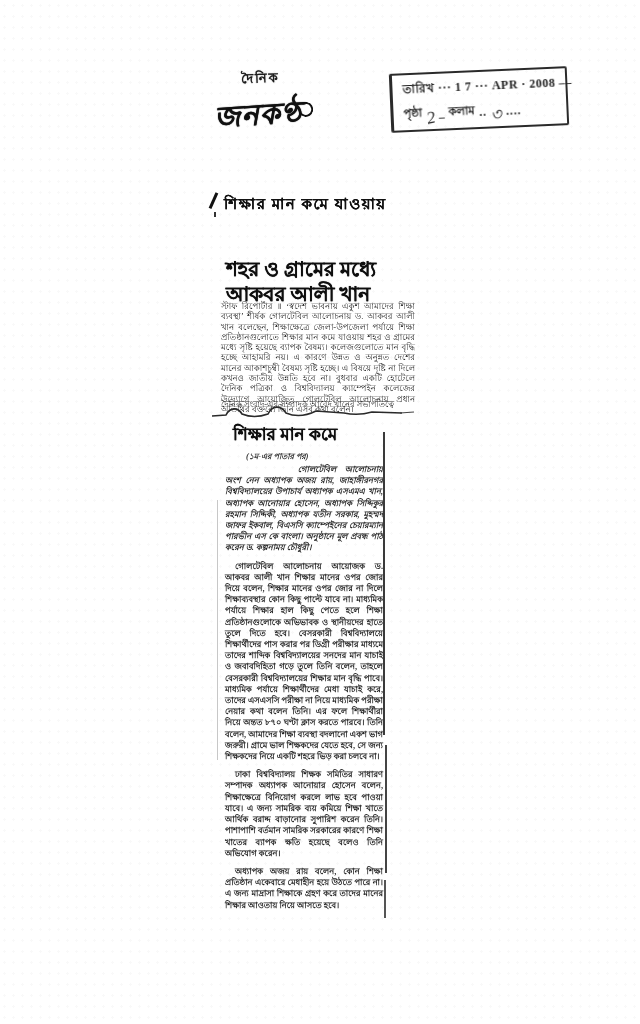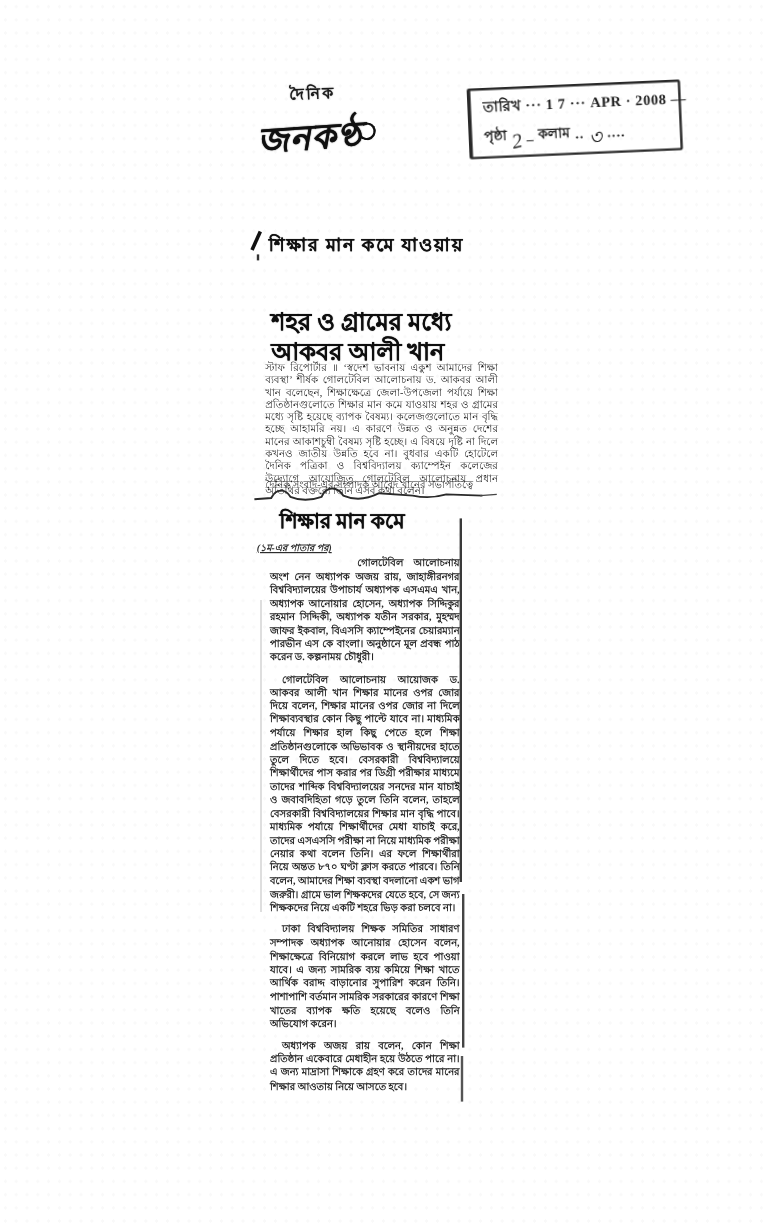--- a/index.html
+++ b/index.html
@@ -43,26 +43,26 @@
   .headline { position:absolute; left:226px; top:213px; width:200px; color:#0e0e0e;margin-top:44px; }
   .headline div { font-size:20px; font-weight:800; line-height:25px; white-space:nowrap;
     text-shadow:0 0 .7px #000; filter:blur(.2px); }
   .lead { position:absolute; left:221px; top:287px; width:194px; font-size:8.5px; line-height:10.3px;
     text-align:justify; font-weight:400; color:#252525; filter:blur(.25px);margin-top:14px; }
   .attribution { position:absolute; left:221px; top:398px; width:200px; font-size:8.3px;
     font-weight:400; white-space:nowrap; color:#2a2a2a; filter:blur(.25px); }
   .divider { position:absolute; left:210px; top:404px; }
   .cont-headline { position:absolute; left:233px; top:421px; font-size:17px; font-weight:800;
     white-space:nowrap; color:#0e0e0e; text-shadow:0 0 .7px #000; filter:blur(.2px); }
-  .jump-note { position:absolute; left:214px; top:450px; font-size:8px; font-style:italic;
-    font-weight:600; color:#2d2d2d; filter:blur(.2px);text-decoration:underline; }
+  .jump-note { position:absolute; left:246px; top:450px; font-size:8px; font-style:italic;
+    font-weight:600; color:#2d2d2d; filter:blur(.2px); }
   .column { position:absolute; left:225px; top:464px; width:158px; font-size:8.3px; line-height:11.2px;
     text-align:justify; font-weight:600; color:#262626; filter:blur(.25px); }
   .column p { margin:0 0 7px 0; text-indent:10px; }
-  .column p.first { text-indent:46%; }
+  .column p.first { text-indent:46%;font-style:italic; }
   .rule-r1 { position:absolute; left:383px; top:432px; width:2px; height:303px; background:#3a3a3a; }
   .rule-r2 { position:absolute; left:385px; top:745px; width:1.5px; height:128px; background:#444; }
   .rule-r3 { position:absolute; left:384px; top:880px; width:1.5px; height:38px; background:#555; }
   .rule-l  { position:absolute; left:217px; top:500px; width:1px; height:260px; background:rgba(0,0,0,.22); }
 </style>
 </head>
 <body>
 
 <div class="page">
 

